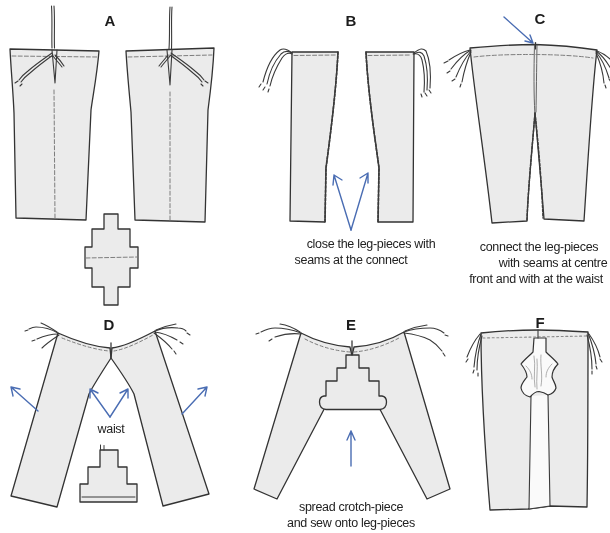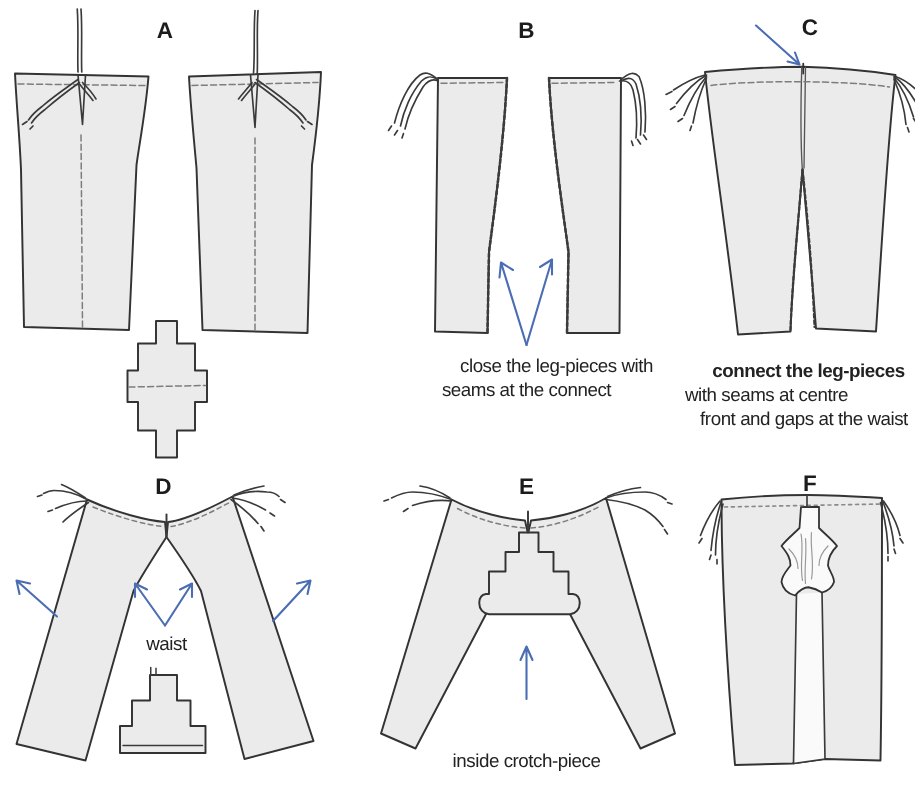--- a/index.html
+++ b/index.html
@@ -191,20 +191,21 @@
 <div class="lbl" style="left:110px;top:12px;">A</div>
 <div class="lbl" style="left:351px;top:12px;">B</div>
 <div class="lbl" style="left:540px;top:10px;">C</div>
 <div class="lbl" style="left:109px;top:316px;">D</div>
 <div class="lbl" style="left:351px;top:316px;">E</div>
 <div class="lbl" style="left:540px;top:314px;">F</div>
 
 <div class="cap" style="left:351px;top:237px;margin-left:20px;">close the leg-pieces with</div>
 <div class="cap" style="left:351px;top:253px;">seams at the connect</div>
 
-<div class="cap" style="left:539px;top:240px;font-weight:bold;">connect the leg-pieces</div>
-<div class="cap" style="left:511px;top:256px;text-align:right;">with seams at centre</div>
-<div class="cap" style="left:536px;top:272px;">front and gaps at the waist</div>
+<div class="cap" style="left:539px;top:240px;">connect the leg-pieces</div>
+<div class="cap" style="left:553px;top:256px;text-align:right;">with seams at centre</div>
+<div class="cap" style="left:536px;top:272px;">front and with at the waist</div>
 
 <div class="cap" style="left:111px;top:422px;">waist</div>
 
-<div class="cap" style="left:351px;top:500px;">inside crotch-piece</div>
+<div class="cap" style="left:351px;top:500px;">spread crotch-piece</div>
+<div class="cap" style="left:351px;top:516px;">and sew onto leg-pieces</div>
 </div>
 
 </body></html>

